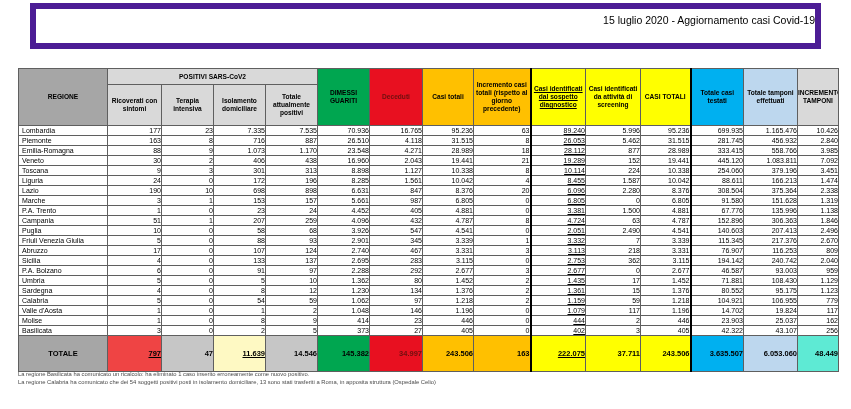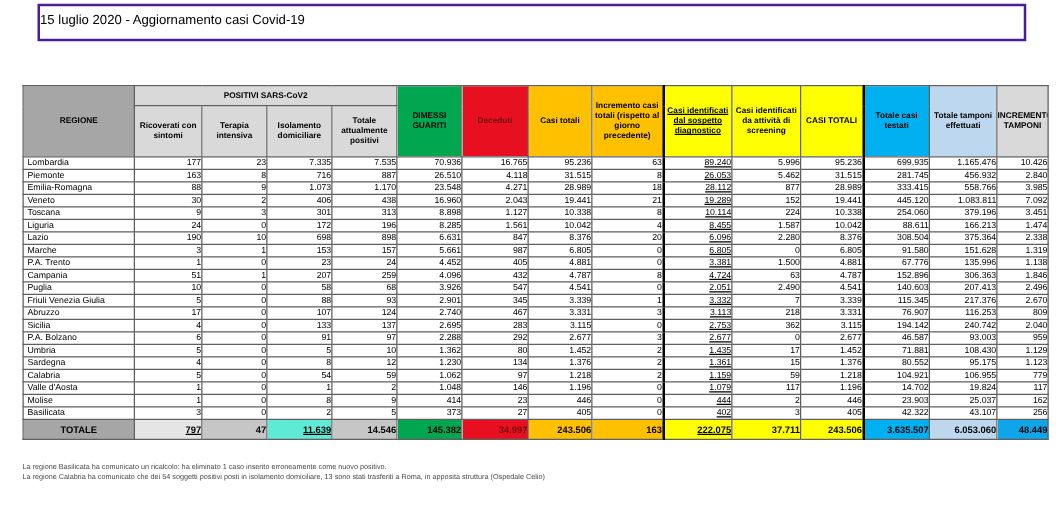--- a/index.html
+++ b/index.html
@@ -2,22 +2,22 @@
 <html><head>
 <meta charset="utf-8">
 <style>
   * { box-sizing: border-box; }
   html, body { margin:0; padding:0; }
   body {
     width:851px; height:409px; position:relative; overflow:hidden;
     background:#ffffff; font-family:"Liberation Sans", sans-serif; color:#000;
   }
   .title-box {
-    position:absolute; left:30px; top:3px; width:791px; height:30px;
-    border:2px solid #4c1d95; background:#fff; text-align:left;
+    position:absolute; left:30px; top:3px; width:791px; height:46px;
+    border:6px solid #4c1d95; background:#fff; text-align:right;
   }
   .title-line1 { margin-top:5px; font-size:10.5px; font-weight:500; }
   .title-line2 { margin-top:8px; font-size:10.5px; font-weight:500; }
 
   table.report {
     position:absolute; left:18px; top:68px; width:820px;
     border-collapse:collapse; table-layout:fixed;
   }
   table.report th, table.report td {
     border:1px solid #5f5f5f; overflow:hidden; padding:0;
@@ -27,21 +27,21 @@
     padding:0 1px; line-height:1.2; background:#D9D9D9;
   }
   thead tr.group-row { height:16px; }
   thead tr.sub-row { height:41px; }
   tbody tr { height:10px; }
   tbody td {
     font-size:7px; line-height:9px; text-align:right; padding-right:3px; white-space:nowrap;
     background:#fff;
   }
   tbody td.region { text-align:left; padding-right:0; padding-left:3px; }
-  tfoot tr { height:16px; }
+  tfoot tr { height:36px; }
   tfoot td {
     font-size:7.5px; font-weight:bold; text-align:right; padding-right:3px; white-space:nowrap;
     vertical-align:middle;
   }
   tfoot td.total-label { text-align:center; padding-right:0; }
   .thick-left  { border-left:2px solid #000 !important;text-decoration:underline; }
   .thick-right { border-right:2px solid #000 !important; }
 
   .notes { position:absolute; left:18px; top:371px; color:#3a3a3a; }
   .notes-title { font-size:7.5px; margin-bottom:9px; }
@@ -449,34 +449,34 @@
         <td>3</td>
         <td class="thick-right">405</td>
         <td>42.322</td>
         <td>43.107</td>
         <td>256</td>
       </tr>
     </tbody>
   <tfoot>
     <tr>
       <td class="total-label" style="background: rgb(166, 166, 166);">TOTALE</td>
-    <td style="background: #e5e5e5; text-decoration: underline;">797</td>
+    <td style="background: #ef4444; text-decoration: underline;">797</td>
         <td style="background: rgb(198, 198, 198);">47</td>
-        <td style="background: #5eead4; text-decoration: underline;">11.639</td>
+        <td style="background: #fef9c3; text-decoration: underline;">11.639</td>
         <td style="background: rgb(198, 198, 198);">14.546</td>
         <td style="background: rgb(0, 166, 80);">145.382</td>
         <td style="background: rgb(232, 16, 32); color: rgb(110, 16, 15);">34.997</td>
         <td style="background: rgb(255, 192, 0);">243.506</td>
         <td style="background: rgb(255, 192, 0);">163</td>
         <td class="thick-left" style="background: rgb(255, 255, 0);">222.075</td>
         <td style="background: rgb(255, 255, 0);">37.711</td>
         <td class="thick-right" style="background: rgb(255, 255, 0);">243.506</td>
         <td style="background: rgb(0, 176, 240);">3.635.507</td>
         <td style="background: rgb(189, 215, 238);">6.053.060</td>
-        <td style="background: #0ea5e9; margin-left: 32px;">48.449</td>
+        <td style="background: #5eead4; margin-left: 32px;">48.449</td>
       </tr>
   </tfoot>
 </table>
 
 <div class="notes">
   <div class="note-line">La regione Basilicata ha comunicato un ricalcolo: ha eliminato 1 caso inserito erroneamente come nuovo positivo.</div>
   <div class="note-line">La regione Calabria ha comunicato che dei 54 soggetti positivi posti in isolamento domiciliare, 13 sono stati trasferiti a Roma, in apposita struttura (Ospedale Celio)</div>
 </div>
 
 </body></html>

